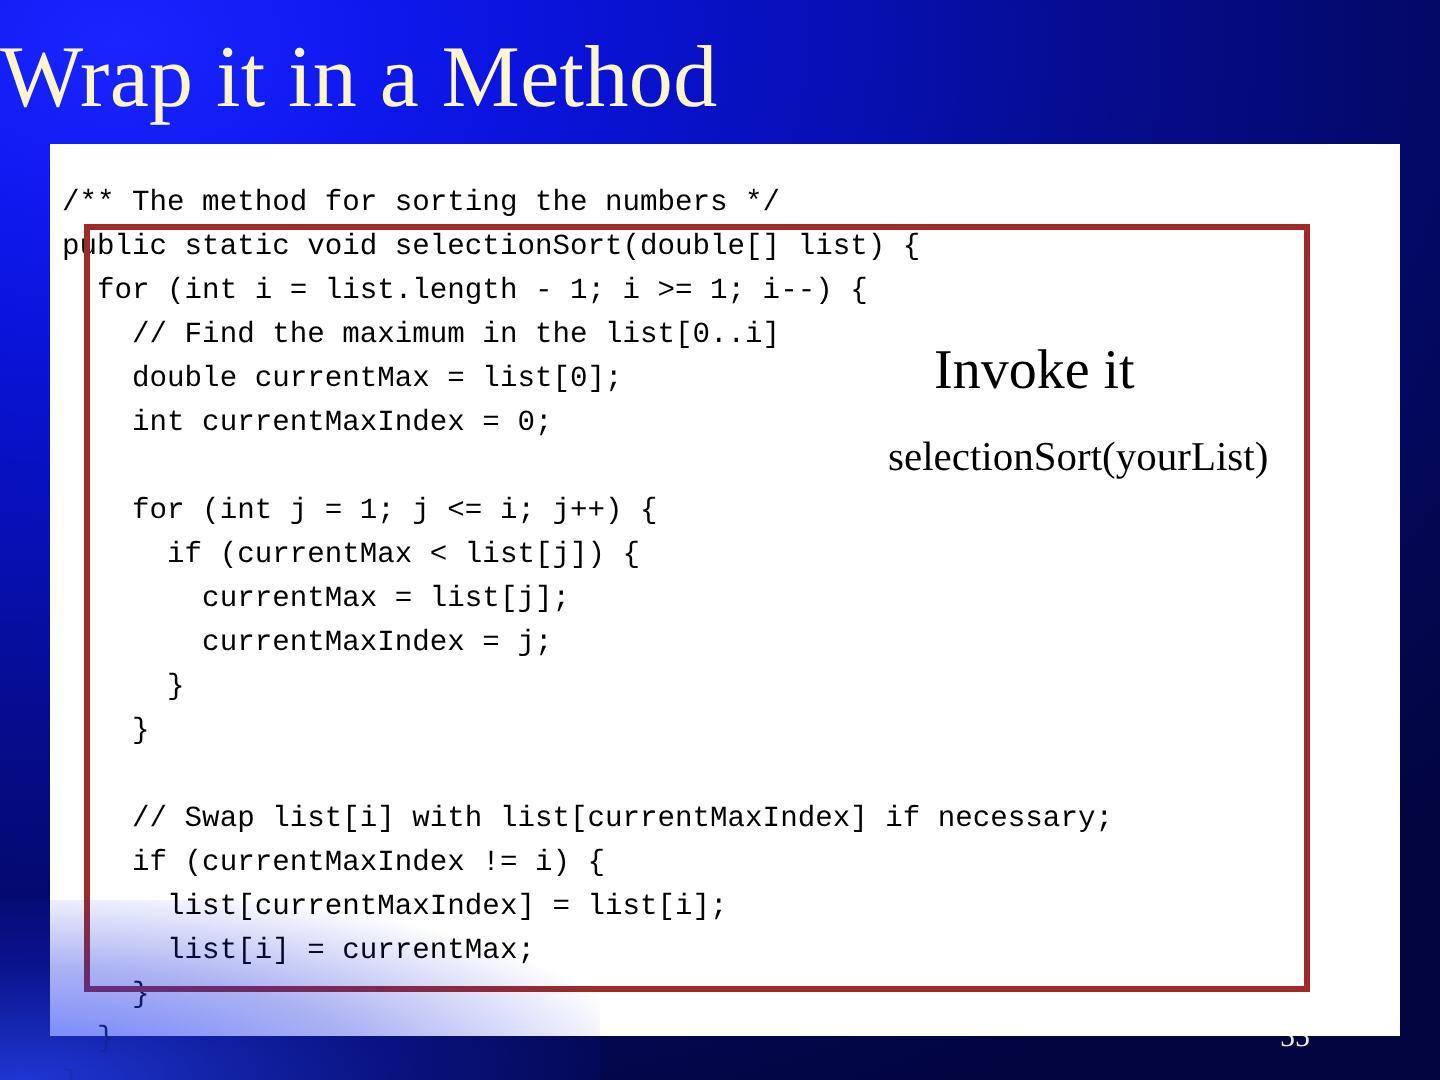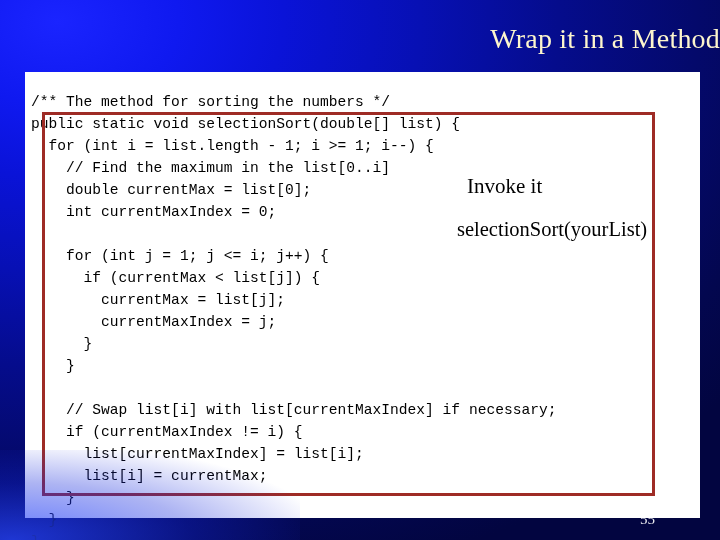--- a/index.html
+++ b/index.html
@@ -47,23 +47,23 @@
         rgba(0,0,0,0) 78%);
     pointer-events: none;
   }
 
   
   #title {
     position: absolute;
     left: 0;
     top: 18px;
     width: 720px;
-    text-align: right;
+    text-align: left;
     font-family: "Liberation Serif", serif;
-    font-size: 28px;
+    font-size: 44px;
     line-height: 42px;
     color: #fdf6cd;
     letter-spacing: 0.2px;
     white-space: nowrap;
   }
 
   
   #content-panel {
     position: absolute;
     left: 25px;
@@ -108,25 +108,25 @@
   
   .annotation {
     position: absolute;
     font-family: "Liberation Serif", serif;
     color: #000000;
     white-space: nowrap;
   }
   #annotation-invoke {
     left: 467px;
     top: 174px;
-    font-size: 21px;
+    font-size: 28px;
     line-height: 24px;
   }
   #annotation-call {
-    left: 457px;
+    left: 444px;
     top: 217px;
     font-size: 20.5px;
     line-height: 24px;
   }
 
   
   #page-number {
     position: absolute;
     left: 640px;
     top: 510px;

